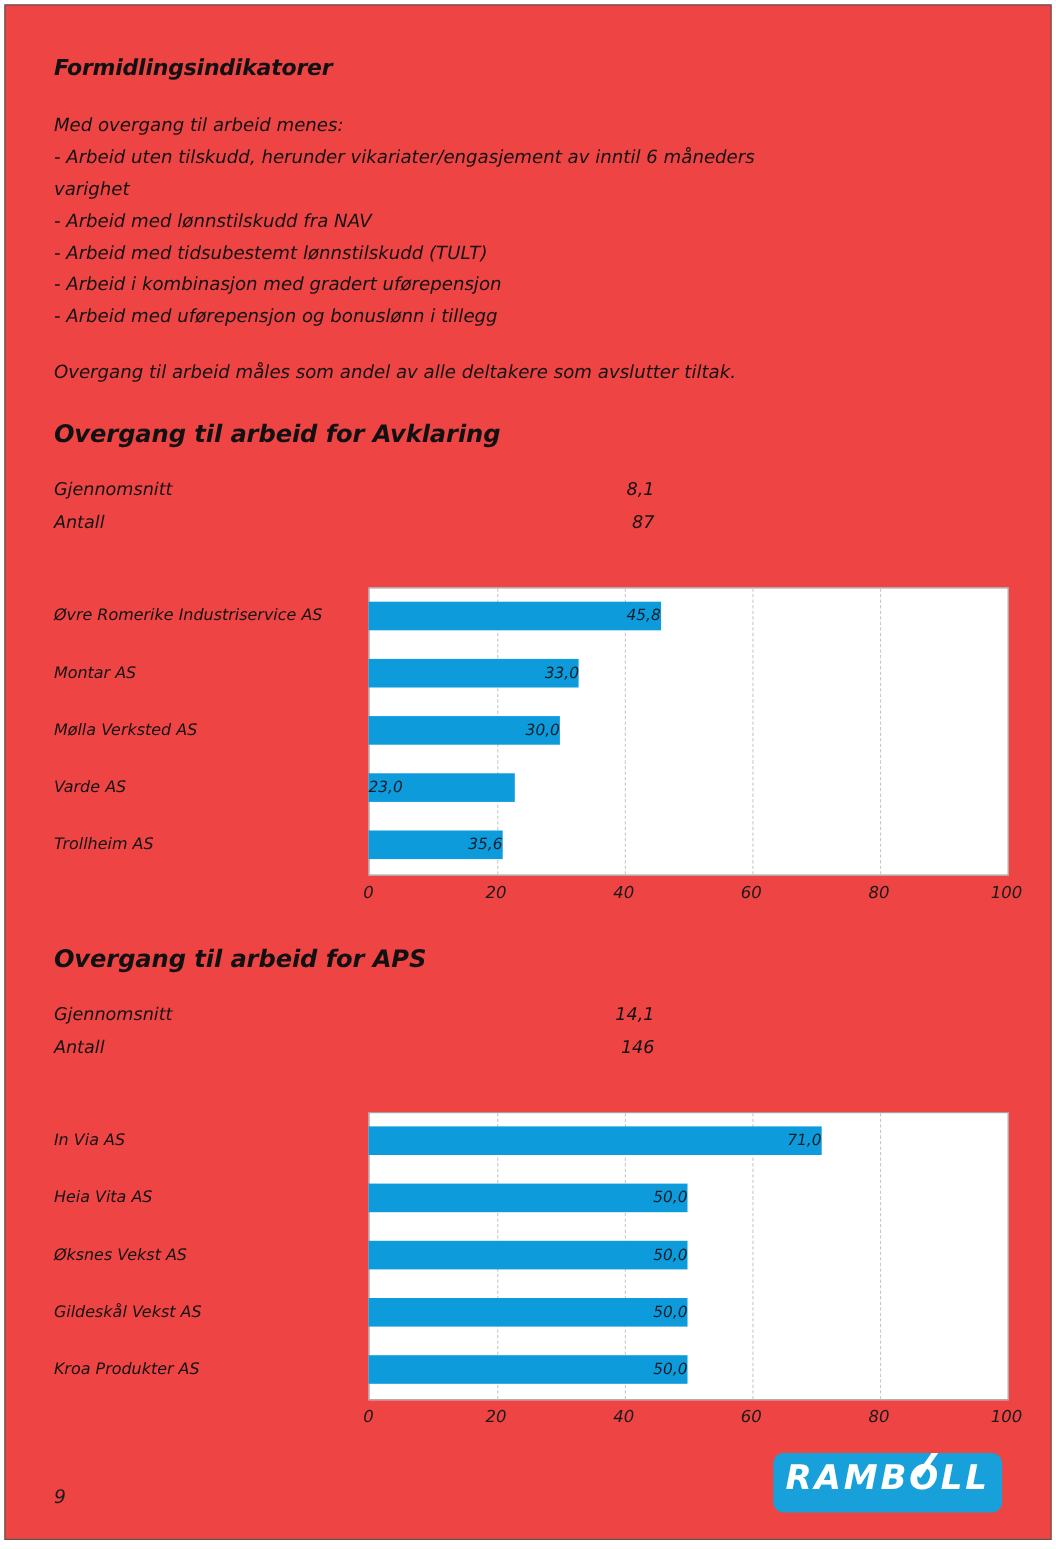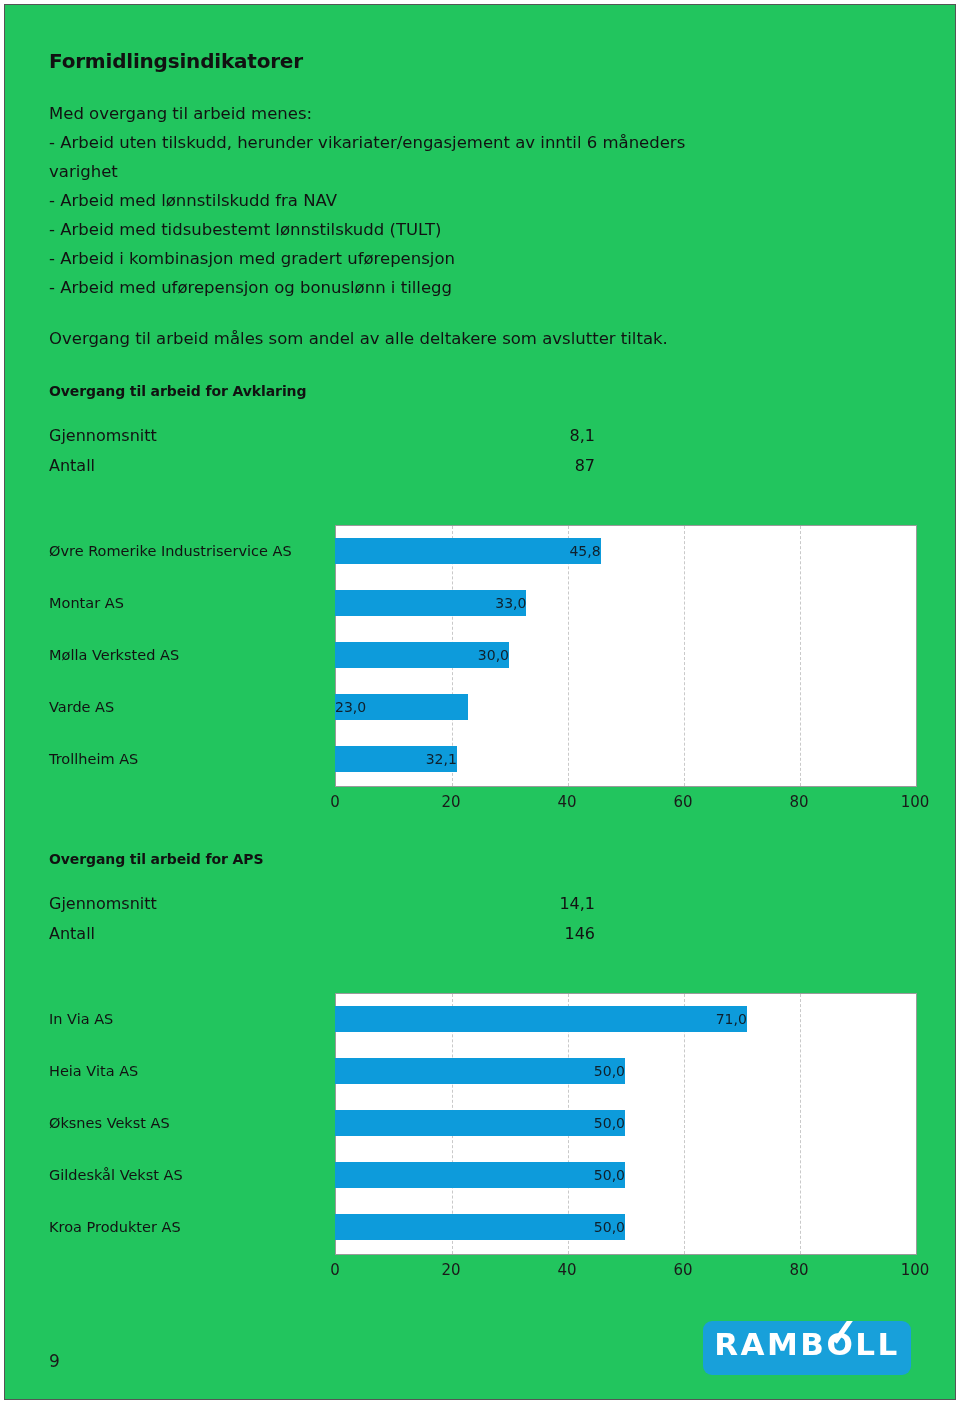--- a/index.html
+++ b/index.html
@@ -18,21 +18,22 @@
 
   
   #page {
     position: absolute;
     left: 4px;
     top: 4px;
     width: 952px;
     height: 1396px;
     border: 1px solid #555555;
     box-sizing: border-box;
-    background: #22c55e;
+    background: #ef4444;
+    font-style: italic;
   }
 
   #content {
     position: absolute;
     left: 44px;
     top: 44px;
     width: 868px;
   }
 
   
@@ -47,21 +48,21 @@
     font-size: 16.5px;
     line-height: 29px;
     color: #121212;
     max-width: 700px;
   }
   .body-line { white-space: pre-wrap; }
   .spacer-22 { height: 22px; }
   .spacer-30 { height: 30px; }
 
   .section-title {
-    font-size: 14px;
+    font-size: 22px;
     font-weight: bold;
     margin: 0;
     color: #111111;
     letter-spacing: -0.1px;
   }
 
   
   .stats {
     margin-top: 22px;
     width: 546px;
@@ -265,21 +266,21 @@
               <div class="bar-value" style="left: 286px; width: 174px; text-align: right;">30,0</div>
             </div>
             <div class="barrow" style="top: 156px; height: 52px;">
               <div class="cat-label">Varde AS</div>
               <div class="bar" style="left: 286px; width: 133.4px; background: rgb(13, 155, 219);"></div>
               <div class="bar-value" style="left: 286px; width: 133.4px; text-align: left;">23,0</div>
             </div>
             <div class="barrow" style="top: 208px; height: 52px;">
               <div class="cat-label">Trollheim AS</div>
               <div class="bar" style="left: 286px; width: 121.8px; background: rgb(13, 155, 219);"></div>
-              <div class="bar-value" style="left: 286px; width: 121.8px; text-align: right;">32,1</div>
+              <div class="bar-value" style="left: 286px; width: 121.8px; text-align: right;">35,6</div>
             </div>
           </div>
         <div class="xaxis">
             <div class="xtick" style="left: 0px;">0</div>
             <div class="xtick" style="left: 116px;">20</div>
             <div class="xtick" style="left: 232px;">40</div>
             <div class="xtick" style="left: 348px;">60</div>
             <div class="xtick" style="left: 464px;">80</div>
             <div class="xtick" style="left: 580px;">100</div>
           </div>

